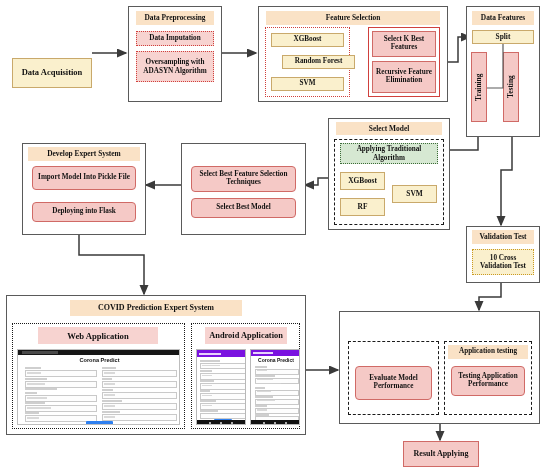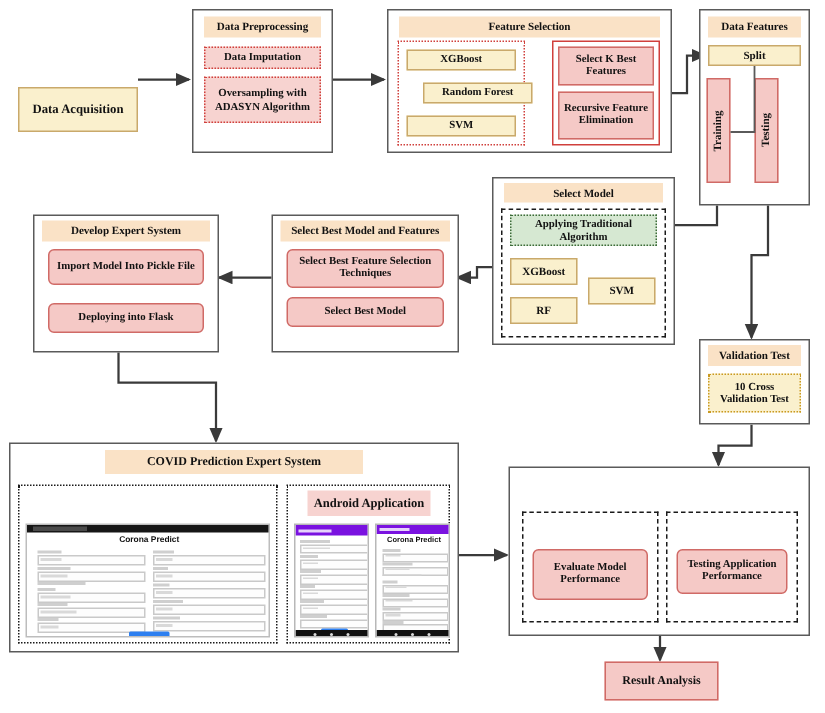--- a/index.html
+++ b/index.html
@@ -128,47 +128,50 @@
 
   <div class="box container" style="left:328px;top:118px;width:122px;height:112px;"></div>
   <div class="hdr" style="left:336px;top:122px;width:106px;height:13px;font-size:7.4px;">Select Model</div>
   <div class="grp-blk" style="left:334px;top:139px;width:110px;height:86px;"></div>
   <div class="green" style="left:340px;top:143px;width:98px;height:21px;font-size:7.2px;padding:0 2px;">Applying Traditional Algorithm</div>
   <div class="cream" style="left:340px;top:172px;width:45px;height:18px;font-size:7.4px;">XGBoost</div>
   <div class="cream" style="left:340px;top:198px;width:45px;height:18px;font-size:7.4px;">RF</div>
   <div class="cream" style="left:392px;top:185px;width:45px;height:18px;font-size:7.4px;">SVM</div>
 
   <div class="box container" style="left:181px;top:143px;width:125px;height:92px;"></div>
-  <div class="hdr" style="left:187px;top:147px;width:113px;height:14px;font-size:7.4px;">Select Best Model and Features</div>
   <div class="pink" style="left:191px;top:198px;width:105px;height:20px;font-size:7.2px;">Select Best Model</div>
   <div class="pink" style="left:191px;top:166px;width:105px;height:26px;font-size:7.2px;padding:0 2px;">Select Best Feature Selection Techniques</div>
 
   <div class="box container" style="left:22px;top:143px;width:124px;height:92px;"></div>
   <div class="hdr" style="left:28px;top:147px;width:112px;height:14px;font-size:7.4px;">Develop Expert System</div>
   <div class="pink" style="left:32px;top:166px;width:104px;height:24px;font-size:7.2px;padding:0 2px;">Import Model Into Pickle File</div>
   <div class="pink" style="left:32px;top:202px;width:104px;height:20px;font-size:7.2px;">Deploying into Flask</div>
 
   <div class="box container" style="left:466px;top:226px;width:74px;height:57px;"></div>
   <div class="hdr" style="left:472px;top:230px;width:62px;height:14px;font-size:7.4px;">Validation Test</div>
   <div class="yeldot" style="left:472px;top:249px;width:62px;height:26px;font-size:7.2px;padding:0 2px;">10 Cross Validation Test</div>
 
   <div class="box container" style="left:339px;top:311px;width:201px;height:113px;"></div>
 
   <div class="grp-blk" style="left:348px;top:341px;width:91px;height:74px;"></div>
   <div class="pink" style="left:355px;top:366px;width:77px;height:30px;font-size:7.2px;padding:16px 2px;">Evaluate Model Performance</div>
 
   <div class="grp-blk" style="left:444px;top:341px;width:88px;height:74px;"></div>
+  <div class="hdr" style="left:448px;top:345px;width:80px;height:14px;font-size:7.2px;">Application testing</div>
   <div class="pink" style="left:451px;top:366px;width:74px;height:30px;font-size:7.2px;padding:0 2px;">Testing Application Performance</div>
 
-  <div class="pink sq" style="left:403px;top:441px;width:76px;height:26px;font-size:8px;">Result Analysis</div>
+  <div class="pink sq" style="left:403px;top:441px;width:76px;height:26px;font-size:8px;">Result Applying</div>
 
   <div class="box container" style="left:6px;top:295px;width:300px;height:140px;"></div>
   <div class="hdr" style="left:70px;top:300px;width:172px;height:16px;font-size:8px;">COVID Prediction Expert System</div>
 
   <div class="grp-blkdot" style="left:12px;top:323px;width:173px;height:106px;"></div>
+  <div style="position:absolute;left:38px;top:327px;width:120px;height:17px;background:#f7d3d0;
+              display:flex;align-items:center;justify-content:center;font-weight:bold;font-size:8.6px;
+              font-family:'Liberation Serif',serif;color:#111;">Web Application</div>
 
   <div class="mock" style="left:17px;top:349px;width:163px;height:76px;border:0.7px solid #bdbdbd;">
     <div class="mock-bar" style="left:0;top:0;width:163px;height:5px;"></div>
     <div style="position:absolute;left:4px;top:1.4px;width:36px;height:2.4px;background:#4a4a4a;"></div>
     <div class="mock-title" style="left:0;top:7px;width:163px;font-size:5.6px;">Corona Predict</div>
 
     <div class="lbl" style="left:7px;top:17px;width:16px;height:1.8px;"></div>
     <div class="fld" style="left:7px;top:20px;width:70px;height:5px;"></div>
     <div class="fldtxt" style="left:9px;top:22px;width:14px;height:1.6px;"></div>
 

